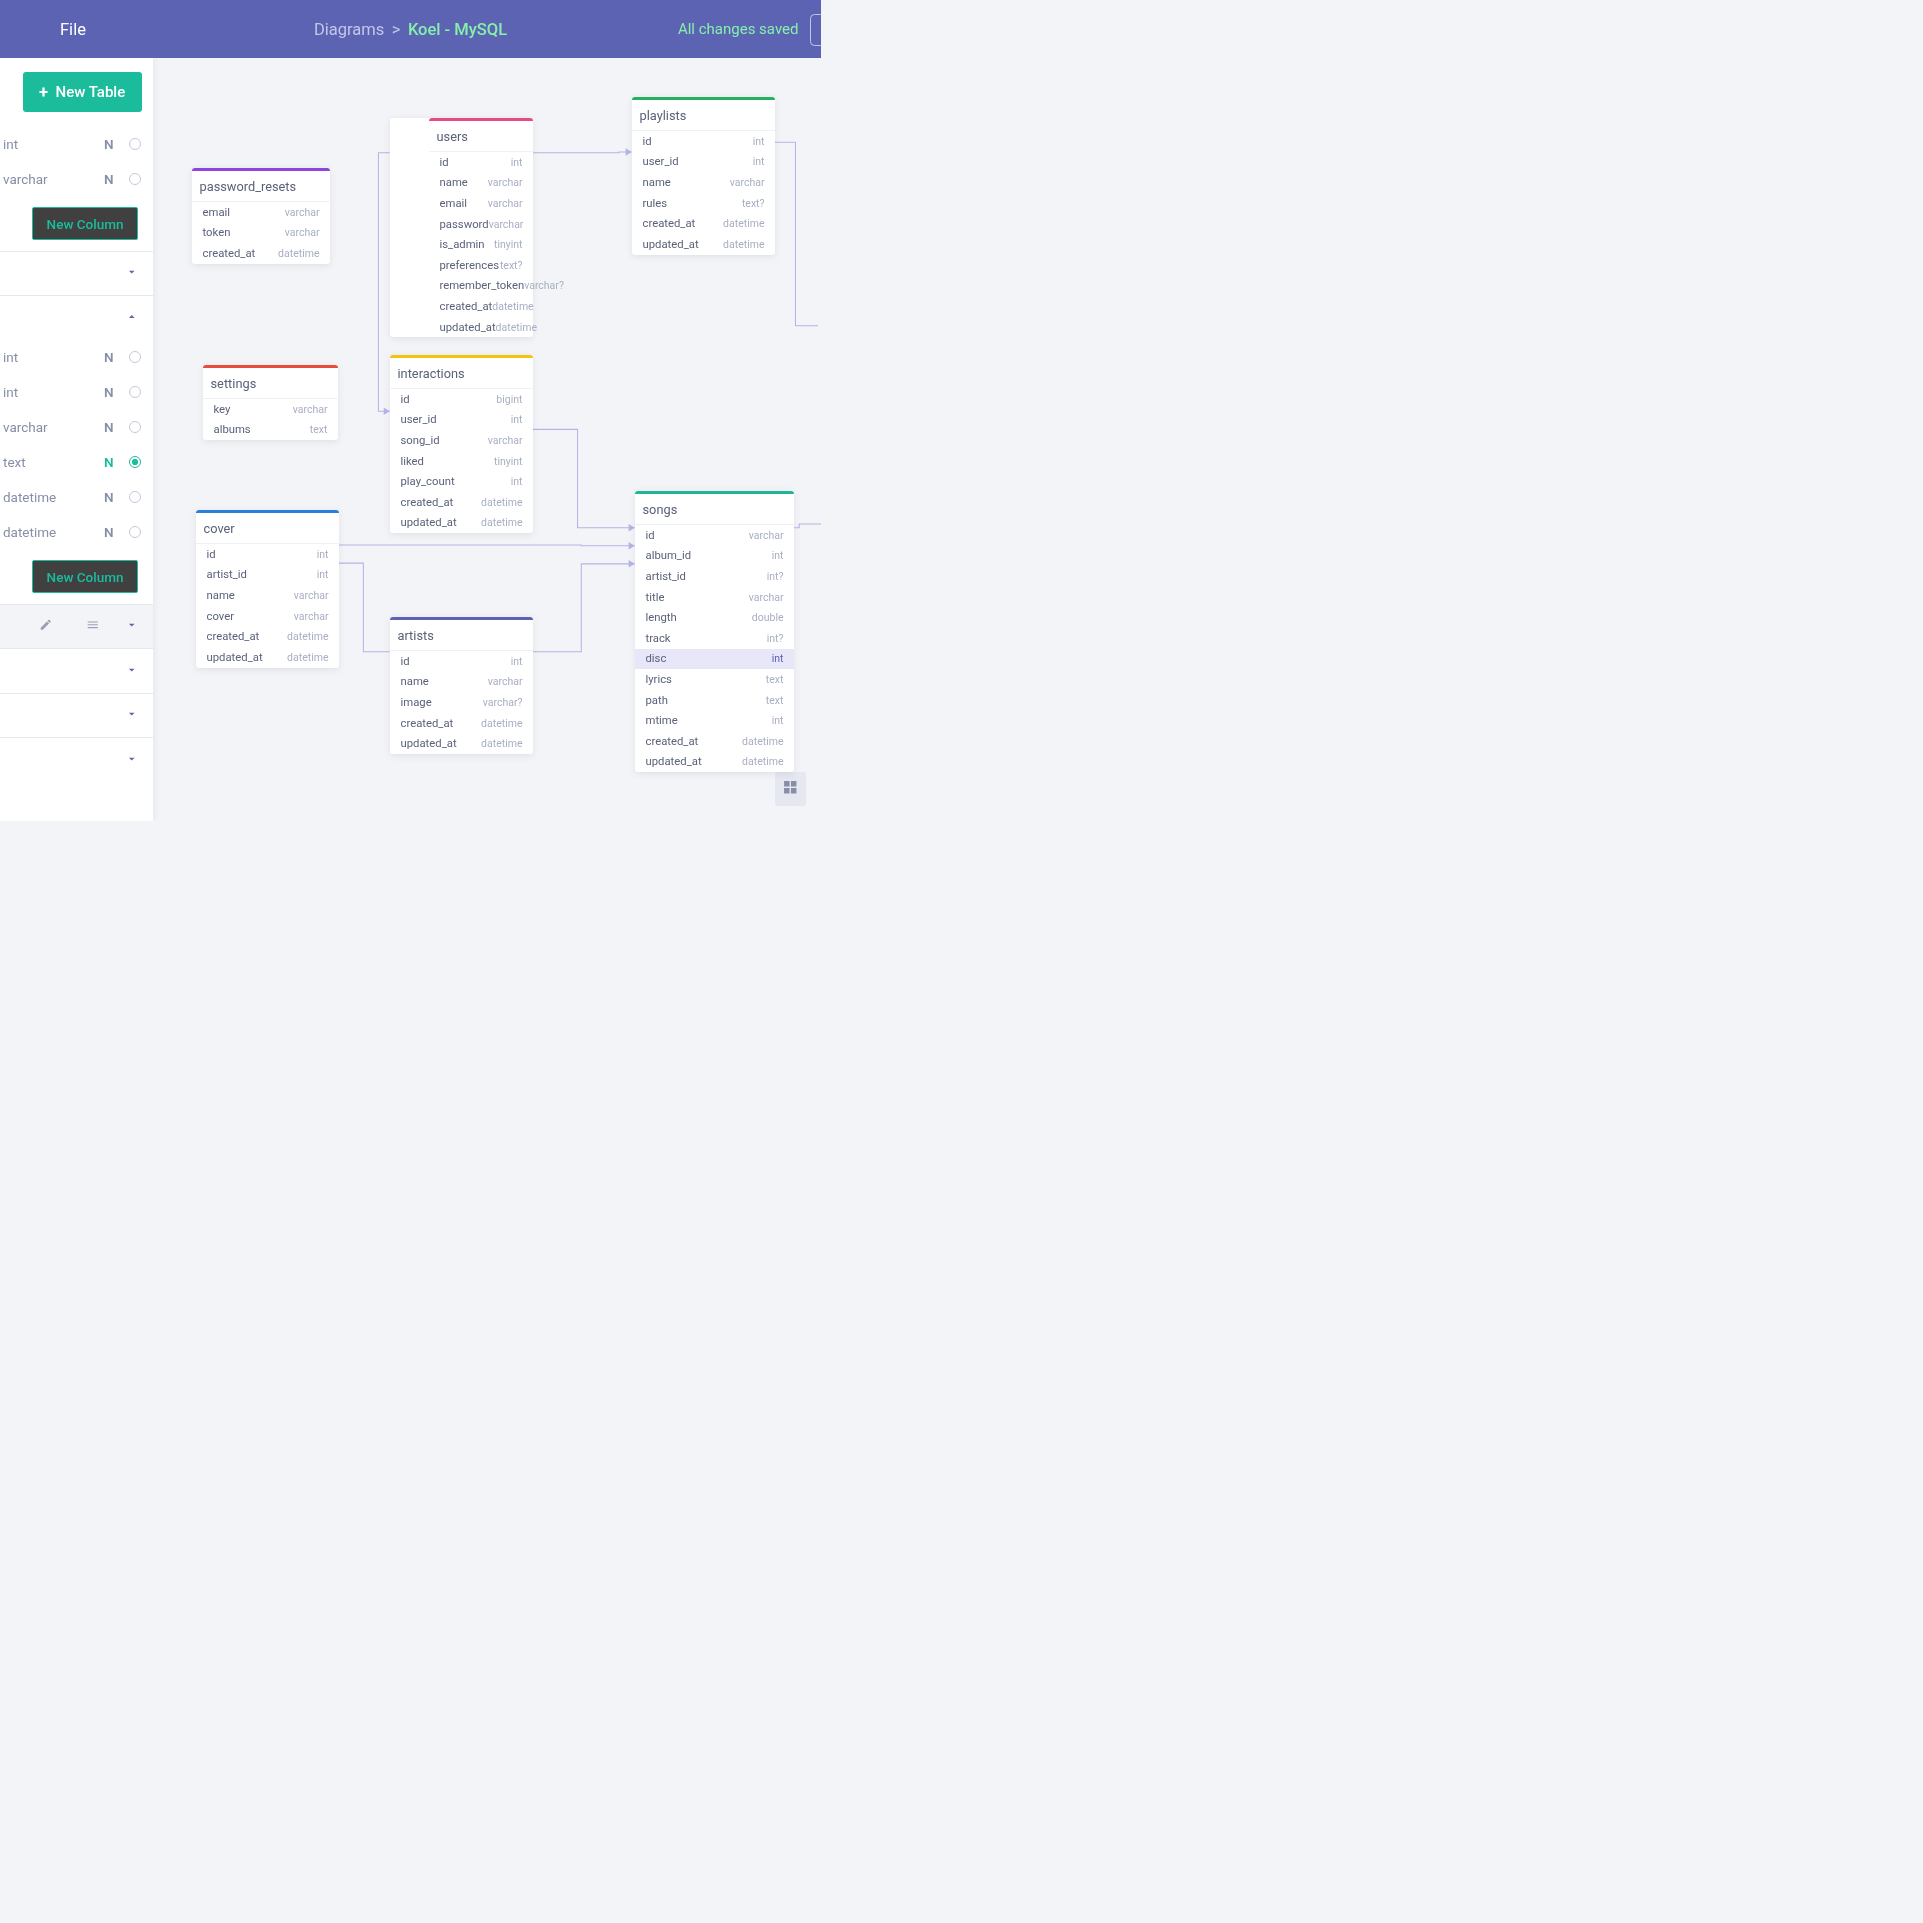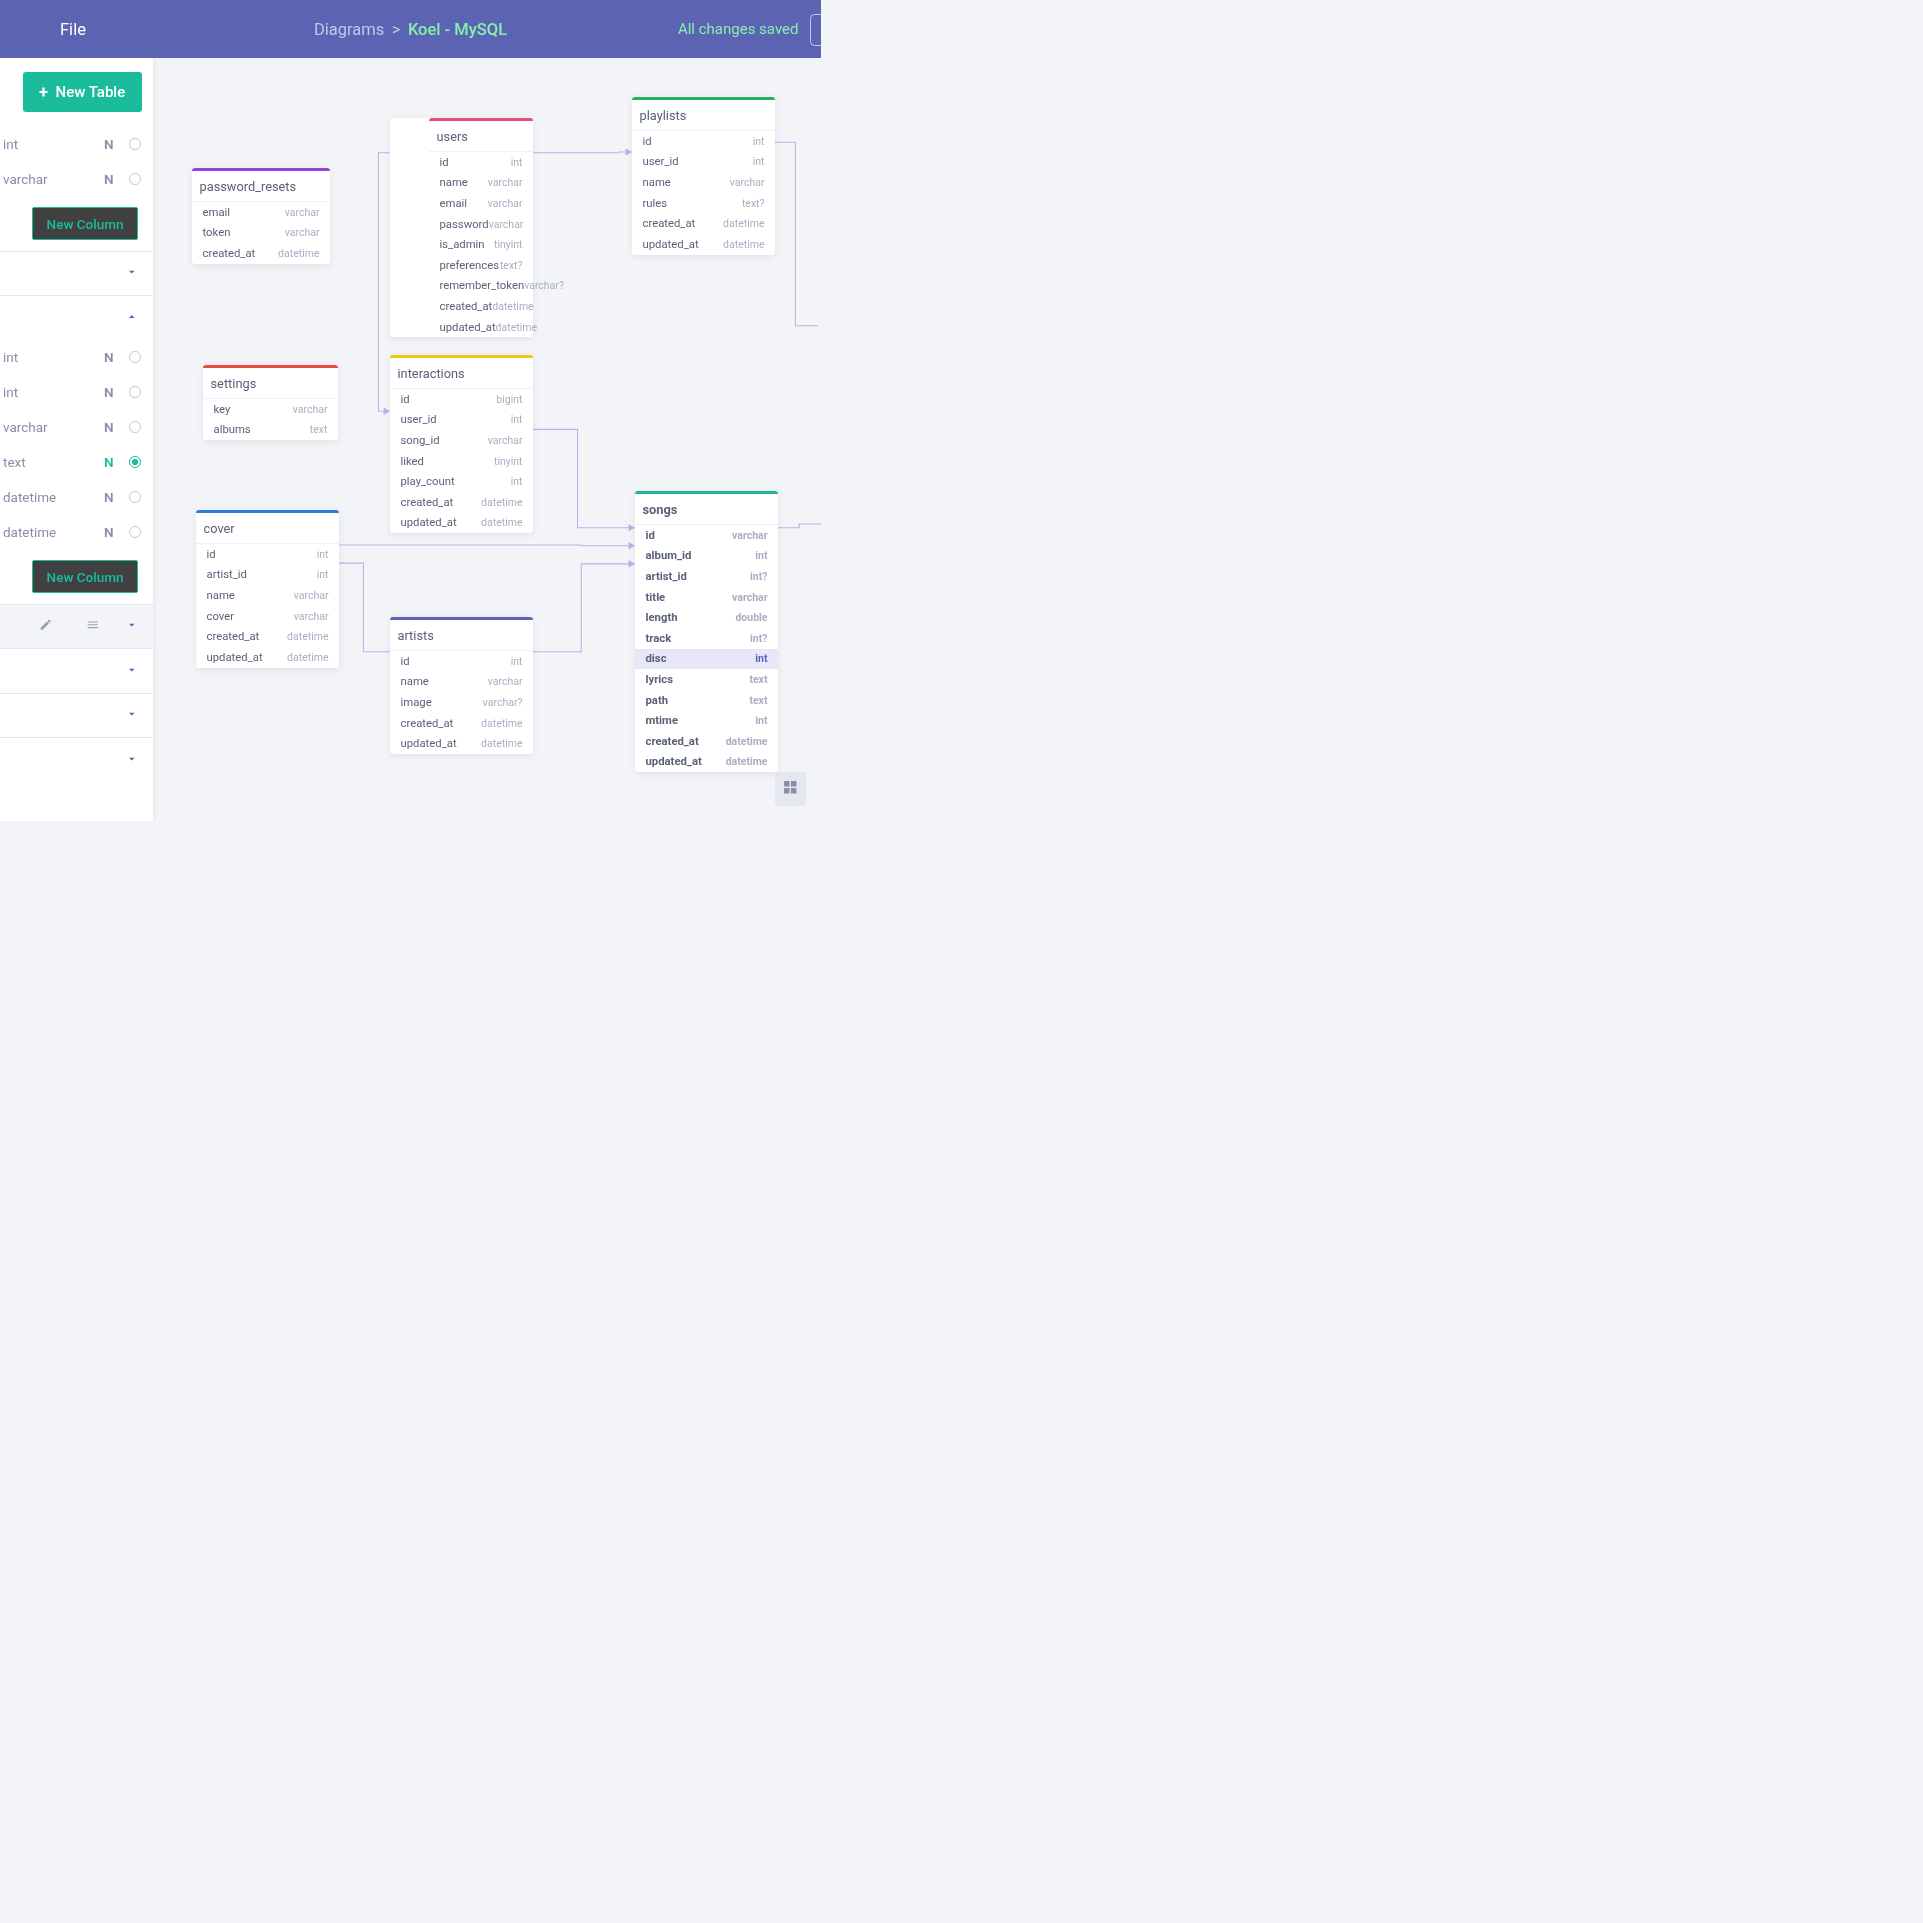--- a/index.html
+++ b/index.html
@@ -347,21 +347,21 @@
       </div>
       <div class="row">
         <span>created_at</span>
         <span class="tn">datetime</span>
       </div>
       <div class="row">
         <span>updated_at</span>
         <span class="tn">datetime</span>
       </div>
     </div>
-    <div class="tbl" style="left: 482px; top: 433px; width: 143px; font-weight: bold;">
+    <div class="tbl" style="left: 482px; top: 433px; width: 159px;">
       <div class="hdr" style="background:#1fb598"></div>
       <div class="title">songs</div>
       <div class="row">
         <span>id</span>
         <span class="tn">varchar</span>
       </div>
       <div class="row">
         <span>album_id</span>
         <span class="tn">int</span>
       </div>

